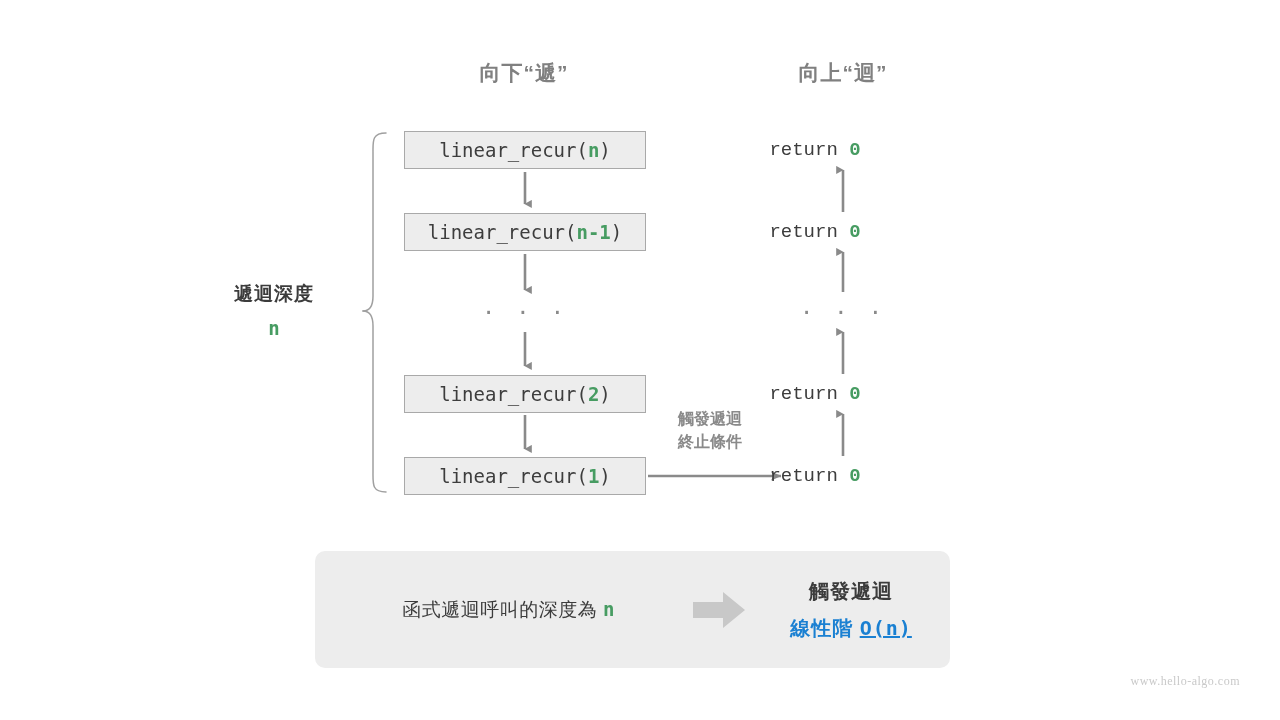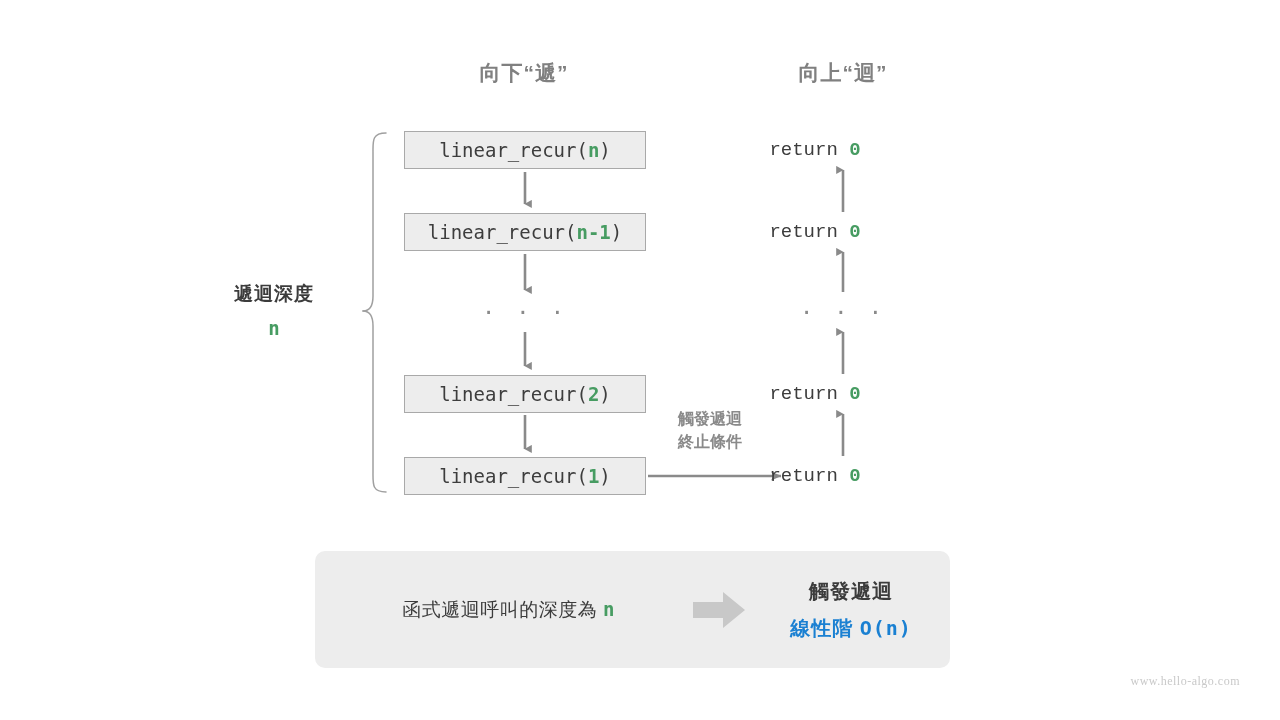--- a/index.html
+++ b/index.html
@@ -183,20 +183,21 @@
   #summary-right .value {
     display: block;
     margin-top: 4px;
     font-size: 20px;
     font-weight: bold;
     color: #1a80d2;
     letter-spacing: 1px;
   }
   #summary-right .value .mono {
     font-family: "DejaVu Sans Mono", "Liberation Mono", monospace;
+    text-decoration: underline;
   }
 
   
   #watermark {
     position: absolute;
     right: 40px;
     top: 674px;
     font-family: Liberation Serif, serif;
     font-size: 12px;
     color: #c9c9c9;

